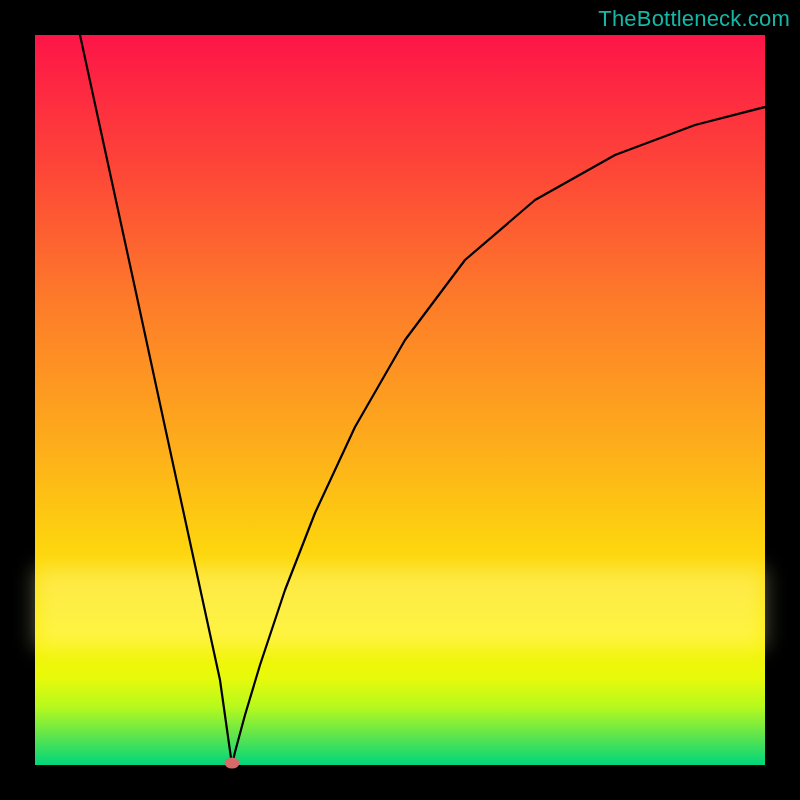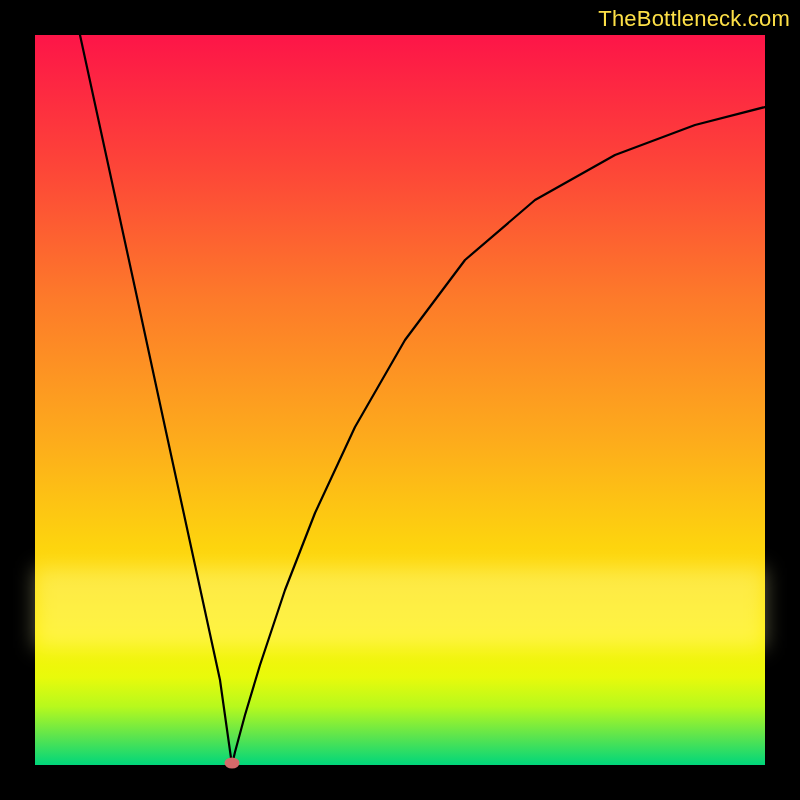--- a/index.html
+++ b/index.html
@@ -61,21 +61,21 @@
     width: 15px;
     height: 11px;
     border-radius: 50%;
     background: #d46a6a;
     transform: translate(-50%, -50%);
   }
   .watermark {
     position: absolute;
     top: 6px;
     right: 10px;
-    color: #fde047;
+    color: #14b8a6;
     font-size: 22px;
     font-weight: 500;
     letter-spacing: 0.2px;
     user-select: none;
   }
 </style>
 </head>
 <body>
 
 <div class="frame">

